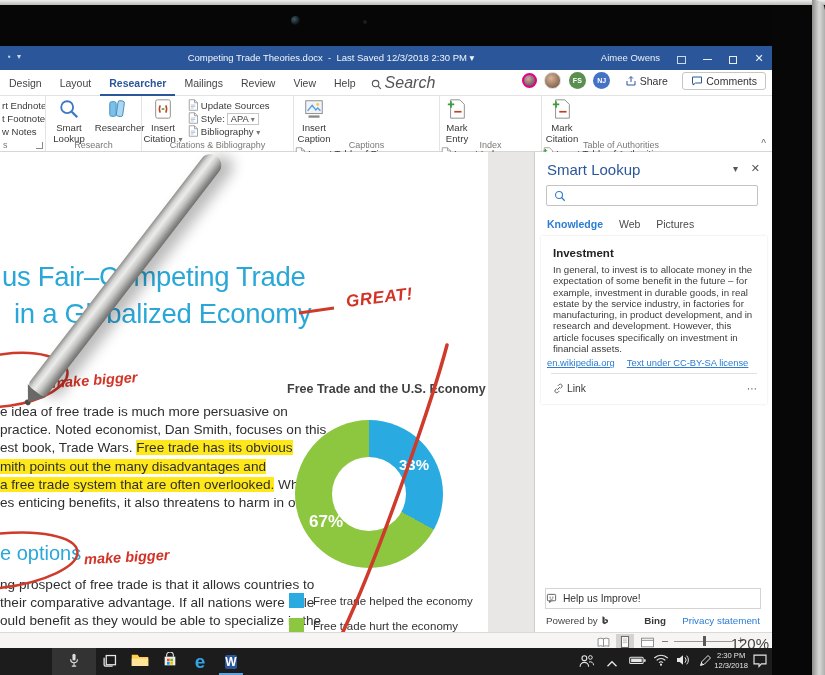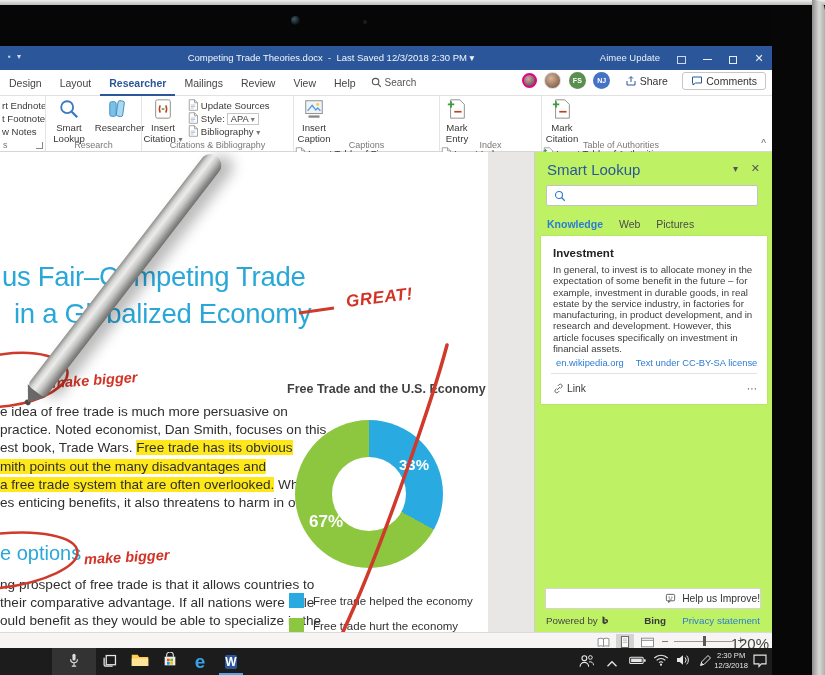--- a/index.html
+++ b/index.html
@@ -28,21 +28,21 @@
   #btn-restore{right:26px;}
   #btn-close{right:0;}
   .restore-glyph{display:inline-block;width:8px;height:8px;border:1px solid #e9eef6;position:relative;top:2px;}
   .min-glyph{display:inline-block;width:9px;border-top:1px solid #e9eef6;position:relative;top:-2px;}
   .ropts-glyph{display:inline-block;width:9px;height:8px;border:1px solid #cdd9ec;position:relative;top:2px;}
 
   
   #tabrow{position:absolute;left:0;top:24px;width:772px;height:26px;background:#fff;border-bottom:1px solid #e4e2e0;}
   .rtab{float:left;height:26px;line-height:26px;padding:0 9px;font-size:10.5px;color:#444;}
   .rtab.active{color:#2b579a;font-weight:bold;border-bottom:2.5px solid #2b579a;}
-  #tab-search{float:left;height:26px;line-height:26px;font-size:10px;color:#555;padding-left:6px;}
+  #tab-search{float:left;height:26px;line-height:26px;font-size:16px;color:#555;padding-left:6px;font-style:italic;}
   #collab{position:absolute;right:6px;top:1px;height:24px;}
   .avatar{display:inline-block;width:17px;height:17px;border-radius:50%;vertical-align:middle;margin-left:3px;color:#fff;font-size:7px;font-weight:bold;text-align:center;line-height:17px;}
   .av-photo1{background:radial-gradient(circle at 40% 35%,#caa,#5a3a3a);border:2px solid #e3008c;width:15px;height:15px;line-height:15px;}
   .av-photo2{background:radial-gradient(circle at 40% 35%,#d8b49a,#6b4a35);border:1px solid #d8d8d8;}
   #share-btn{display:inline-block;margin-left:10px;font-size:10.5px;color:#333;vertical-align:middle;}
   #comments-btn{display:inline-block;margin-left:10px;font-size:10.5px;color:#333;border:1px solid #c8c6c4;border-radius:3px;padding:2px 8px;vertical-align:middle;background:#fff;}
   .mini-ic{vertical-align:-2px;margin-right:3px;}
 
   
   #ribbon{position:absolute;left:0;top:50px;width:772px;height:56px;background:#fff;border-bottom:1px solid #d8d6d4;font-size:10.2px;color:#3b3a39;}
@@ -93,38 +93,38 @@
 
   
   #pen{position:absolute;left:28px;top:238px;width:310px;height:24px;transform:rotate(-52.4deg);transform-origin:0 50%;z-index:8;}
   #pen-body{position:absolute;left:13px;right:0;top:1px;height:22px;border-radius:5px 11px 11px 5px;
      background:linear-gradient(180deg,#8f8f8d 0%,#d4d4d2 20%,#ececea 38%,#c4c4c2 62%,#8a8a88 86%,#6f6f6d 100%);
      box-shadow:6px 10px 14px rgba(0,0,0,.28);}
   #pen-tip{position:absolute;left:0;top:1px;width:0;height:0;border-top:11px solid transparent;border-bottom:11px solid transparent;border-right:14px solid #6a6a68;}
   #pen-nib{position:absolute;left:-3px;top:9px;width:5px;height:6px;border-radius:50%;background:#4a4a48;}
 
   
-  #pane{position:absolute;left:534px;top:0;width:238px;height:480px;background:#bef264;border-left:1px solid #cfcdcb;font-size:10.5px;color:#333;}
+  #pane{position:absolute;left:534px;top:0;width:238px;height:480px;background:#ffffff;border-left:1px solid #cfcdcb;font-size:10.5px;color:#333;}
   #pane-title{position:absolute;left:12px;top:9px;font-size:15px;color:#2b579a;}
   #pane-caret{position:absolute;right:34px;top:11px;color:#555;font-size:10px;}
   #pane-close{position:absolute;right:12px;top:10px;color:#555;font-size:11px;}
   #pane-search{position:absolute;left:11px;top:33px;width:212px;height:21px;background:#fff;border:1px solid #c5c3c1;border-radius:2px;}
   #pane-search svg{position:absolute;left:7px;top:4px;}
   #pane-tabs{position:absolute;left:12px;top:66px;white-space:nowrap;}
   .ptab{display:inline-block;margin-right:13px;color:#4a4a4a;font-size:10.5px;}
   .ptab.active{color:#2b7cd3;font-weight:bold;}
   #card{position:absolute;left:6px;top:84px;width:226px;height:168px;background:#fff;box-shadow:0 0 2px rgba(0,0,0,.12);}
   #card-title{position:absolute;left:12px;top:11px;font-size:11.5px;font-weight:bold;color:#222;}
   #card-body{position:absolute;left:12px;top:28px;width:200px;font-size:9.7px;line-height:11.3px;color:#3d3d3d;}
-  #card-links{position:absolute;left:15px;top:121px;width:204px;font-size:9.4px;color:#2b7cd3;white-space:nowrap;}
+  #card-links{position:absolute;left:6px;top:121px;width:204px;font-size:9.4px;color:#2b7cd3;white-space:nowrap;text-decoration:underline;}
   #card-links span:first-child{margin-right:12px;}
   #card-divider{position:absolute;left:10px;top:137px;width:206px;border-top:1px solid #e4e2e0;}
   #link-row{position:absolute;left:12px;top:143px;width:204px;height:20px;line-height:20px;font-size:10.3px;color:#3a3a3a;}
   #link-more{position:absolute;right:0;top:0;color:#555;}
-  #improve-btn{position:absolute;left:10px;top:436px;width:216px;height:21px;background:#fff;border:1px solid #d6d4d2;text-align:right;line-height:20px;font-size:10.3px;color:#333;}
+  #improve-btn{position:absolute;left:10px;top:436px;width:216px;height:21px;background:#fff;border:1px solid #d6d4d2;text-align:left;line-height:20px;font-size:10.3px;color:#333;}
   #pane-footer{position:absolute;left:11px;top:463px;width:214px;font-size:9.8px;color:#444;}
   #bing-mark{font-weight:bold;color:#3a3a3a;margin-left:28px;}
   #privacy{position:absolute;right:0;top:0;color:#2b7cd3;}
 
   
   #statusbar{position:absolute;left:0;top:586px;width:772px;height:16px;background:#f6f5f4;border-top:1px solid #dcdad8;}
   .view-ic{position:absolute;top:1px;width:18px;height:14px;text-align:center;}
   #vi-read{right:160px;} #vi-print{right:138px;background:#d5d3d1;} #vi-web{right:116px;}
   #zoom-minus{position:absolute;right:104px;top:1px;font-size:11px;color:#555;}
   #zoom-track{position:absolute;right:40px;top:8px;width:58px;border-top:1px solid #9a9896;}
@@ -202,21 +202,21 @@
   <div id="edge-right"></div>
 
   <div id="screen">
 
     <div id="titlebar">
       <span id="qat">▪ <span>▾</span></span>
       <div id="doc-title">
         <span>Competing Trade Theories.docx</span>&nbsp;&nbsp;<span>-</span>&nbsp;&nbsp;<span>Last Saved  12/3/2018  2:30 PM</span>
         <span>▾</span>
       </div>
-      <span id="user-name">Aimee Update</span>
+      <span id="user-name">Aimee Owens</span>
       <span class="wbtn" id="btn-ribbonopts"><span class="ropts-glyph"></span></span>
       <span class="wbtn" id="btn-min"><span class="min-glyph"></span></span>
       <span class="wbtn" id="btn-restore"><span class="restore-glyph"></span></span>
       <span class="wbtn" id="btn-close">✕</span>
     </div>
 
     <div id="tabrow">
       <span class="rtab">Design</span>
       <span class="rtab">Layout</span>
       <span class="rtab active">Researcher</span>

